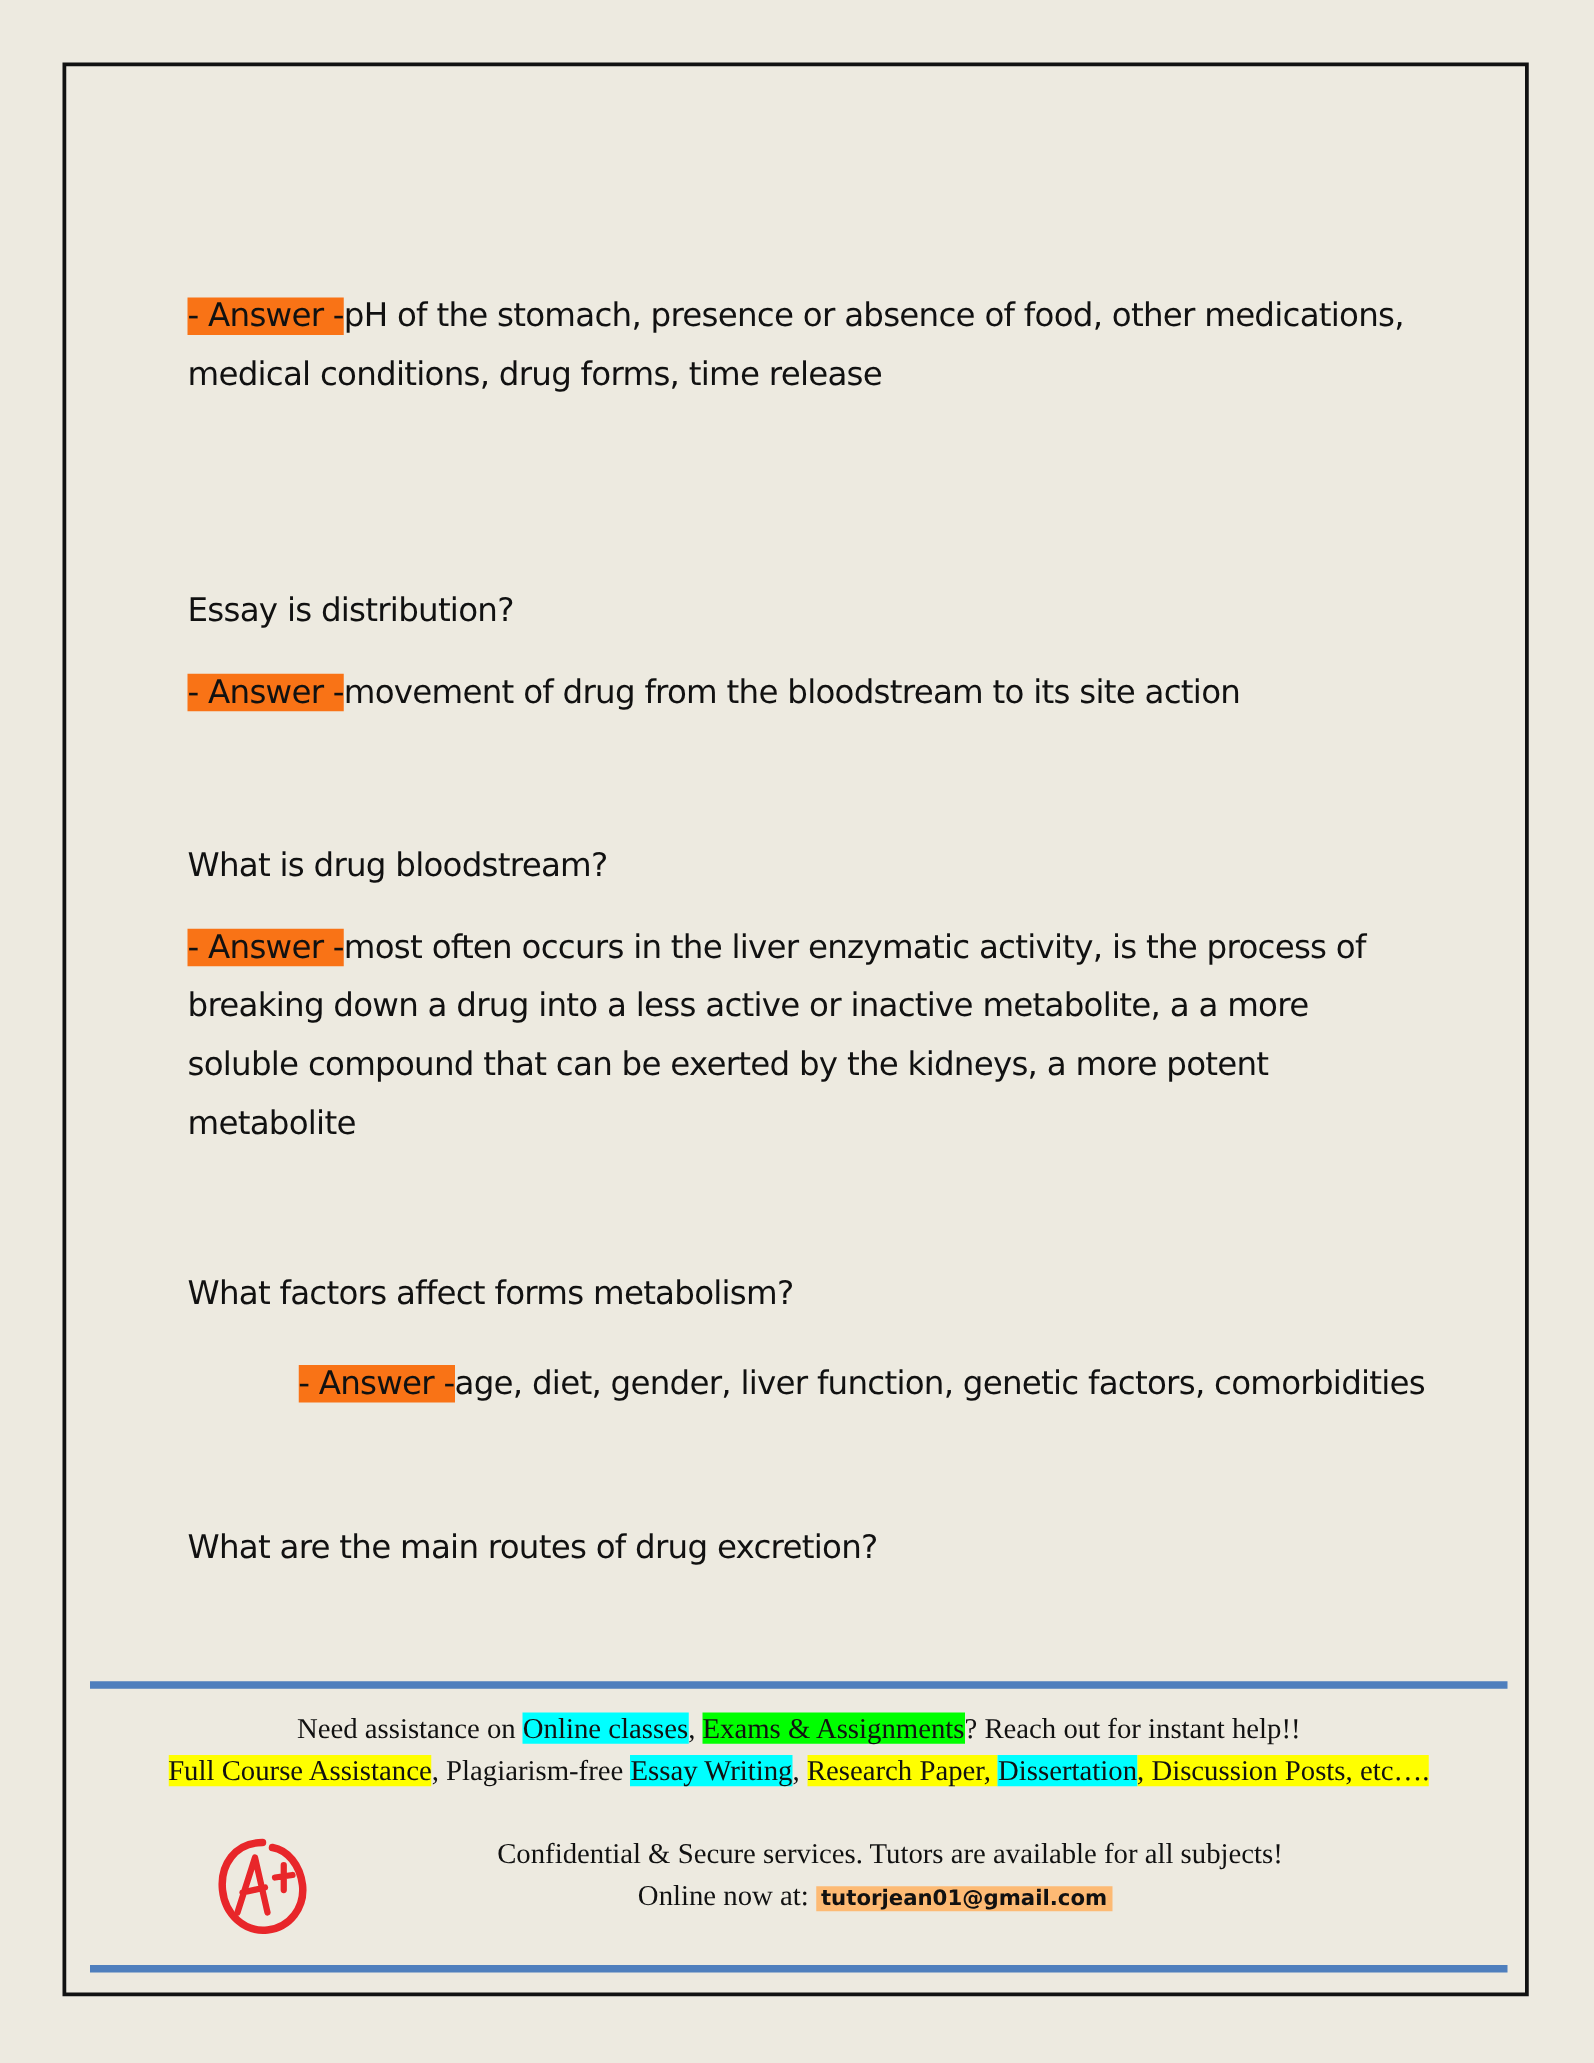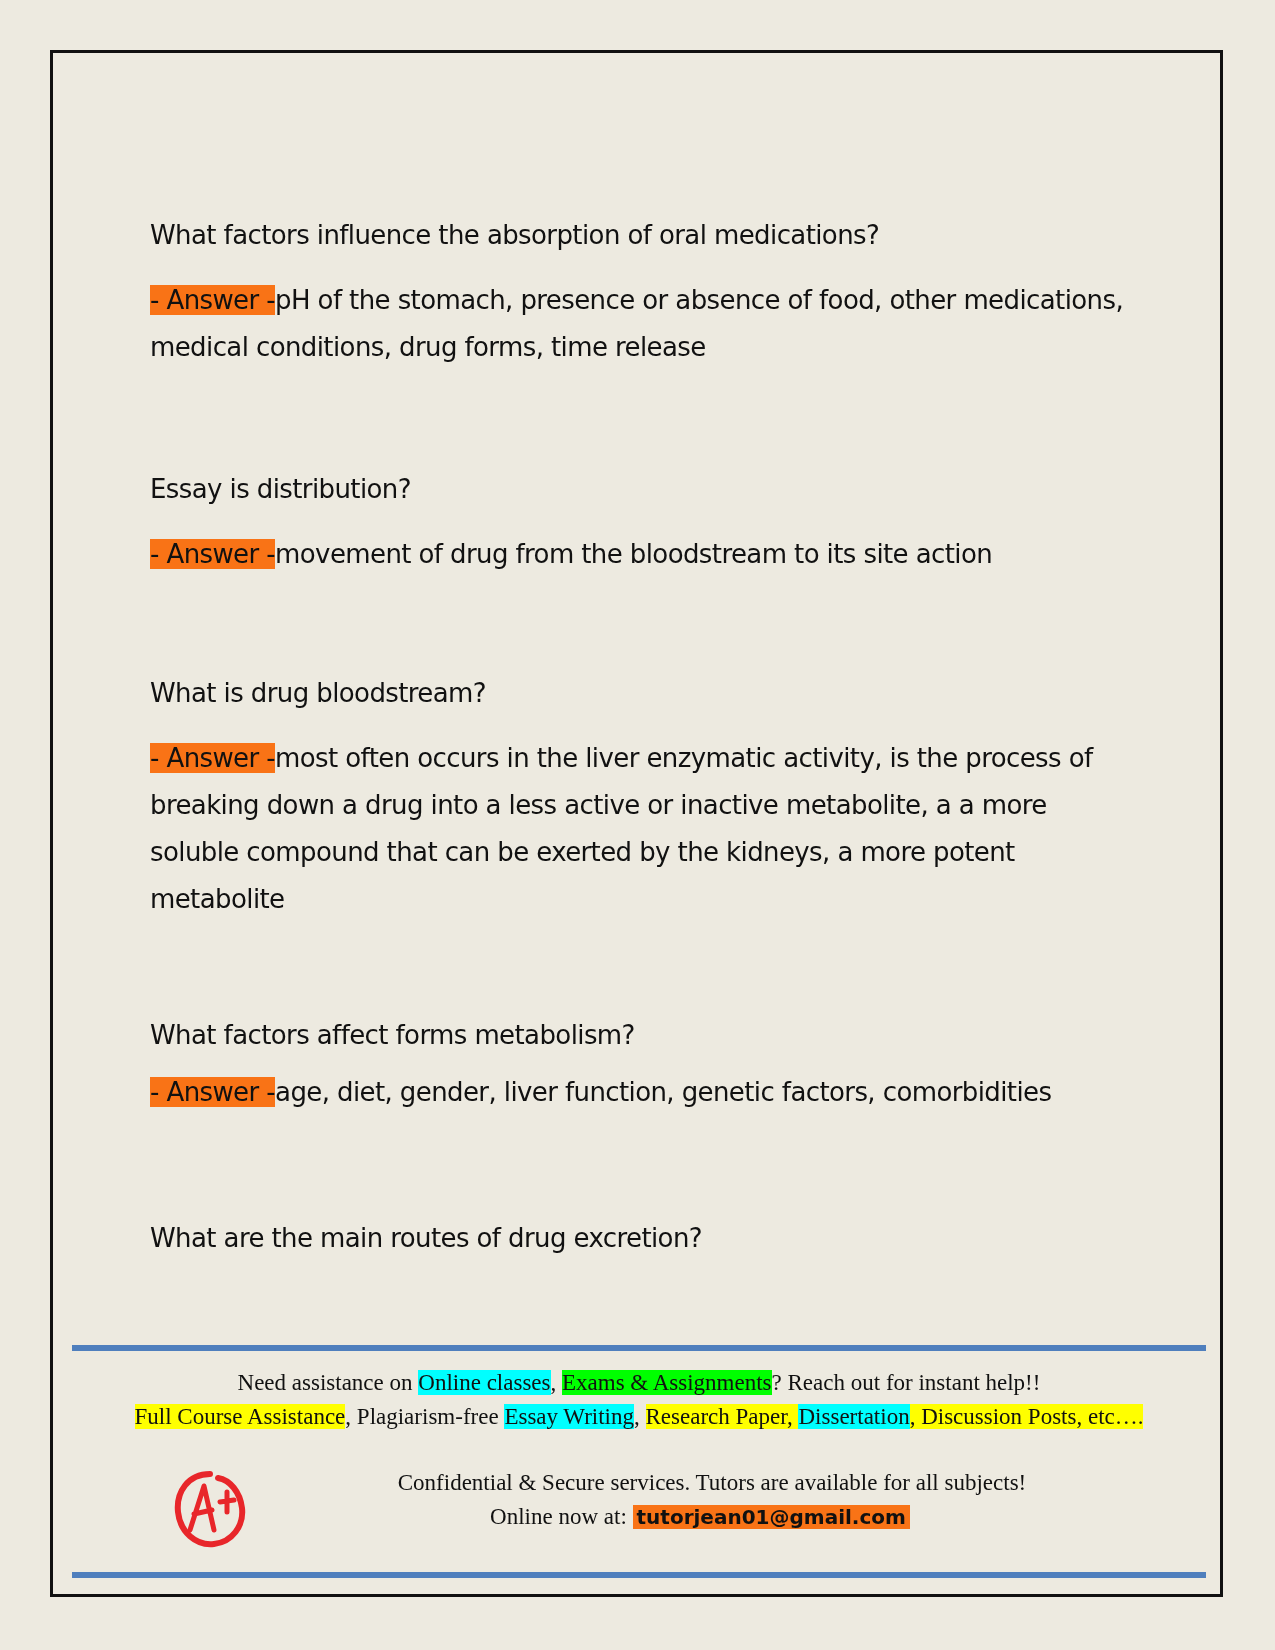--- a/index.html
+++ b/index.html
@@ -7,46 +7,45 @@
   .frame { position:absolute; left:50px; top:50px; width:1173px; height:1547px; border:3px solid #111; box-sizing:border-box; }
   .qa { position:absolute; left:150px; width:990px; font-family:"DejaVu Sans", sans-serif; font-size:26px; line-height:47px; letter-spacing:-0.6px; }
   .q { margin:0; }
   .a { margin:0; }
   .hl { background:#f97316; }
   .rule { position:absolute; left:72px; width:1134px; height:6px; background:#4f7fbd; }
   .footer-line { position:absolute; left:72px; width:1134px; text-align:center; font-family:"Liberation Serif", serif; font-size:23px; line-height:30px; color:#111; }
   .cyan { background:#00ffff; }
   .green { background:#00ff00;margin-top:32px; }
   .yellow { background:#ffff00; }
-  .email { font-family:"DejaVu Sans", sans-serif; font-weight:bold; font-size:20px; background:#f97316; padding:0 4px; }
+  .email { font-family:"DejaVu Sans", sans-serif; font-weight:bold; font-size:17px; background:#fdba74; padding:0 4px; }
   .logo { position:absolute; left:170px; top:1468px; width:80px; height:82px; }
 </style>
 </head>
 <body>
 
 <div class="frame"></div>
 
 <div class="qa" style="top:212px;">
-  <p class="q">What factors influence the absorption of oral medications?</p>
   <p class="a" style="margin-top:18px;"><span class="hl">- Answer -</span><span>pH of the stomach, presence or absence of food, other medications, medical conditions, drug forms, time release</span></p>
 </div>
 
 <div class="qa" style="top:466px;">
   <p class="q">Essay is distribution?</p>
   <p class="a" style="margin-top:18px;"><span class="hl">- Answer -</span><span>movement of drug from the bloodstream to its site action</span></p>
 </div>
 
 <div class="qa" style="top:670px;">
   <p class="q">What is drug bloodstream?</p>
   <p class="a" style="margin-top:18px;"><span class="hl">- Answer -</span><span>most often occurs in the liver enzymatic activity, is the process of breaking down a drug into a less active or inactive metabolite, a a more soluble compound that can be exerted by the kidneys, a more potent metabolite</span></p>
 </div>
 
 <div class="qa" style="top:1012px;">
   <p class="q">What factors affect forms metabolism?</p>
-  <p class="a" style="margin-top:10px;"><span class="hl">- Answer -</span><span>age, diet, gender, liver function, genetic factors, comorbidities</span></p>
+  <p class="a" style="margin-top:25px;text-align:right;"><span class="hl">- Answer -</span><span>age, diet, gender, liver function, genetic factors, comorbidities</span></p>
 </div>
 
 <div class="qa" style="top:1215px;">
   <p class="q">What are the main routes of drug excretion?</p>
 </div>
 
 <div class="rule" style="top:1345px;"></div>
 
 <div class="footer-line" style="top:1368px;">
   <span>Need assistance on </span><span class="cyan">Online classes</span><span>, </span><span class="green">Exams &amp; Assignments</span><span>? Reach out for instant help!!</span>

